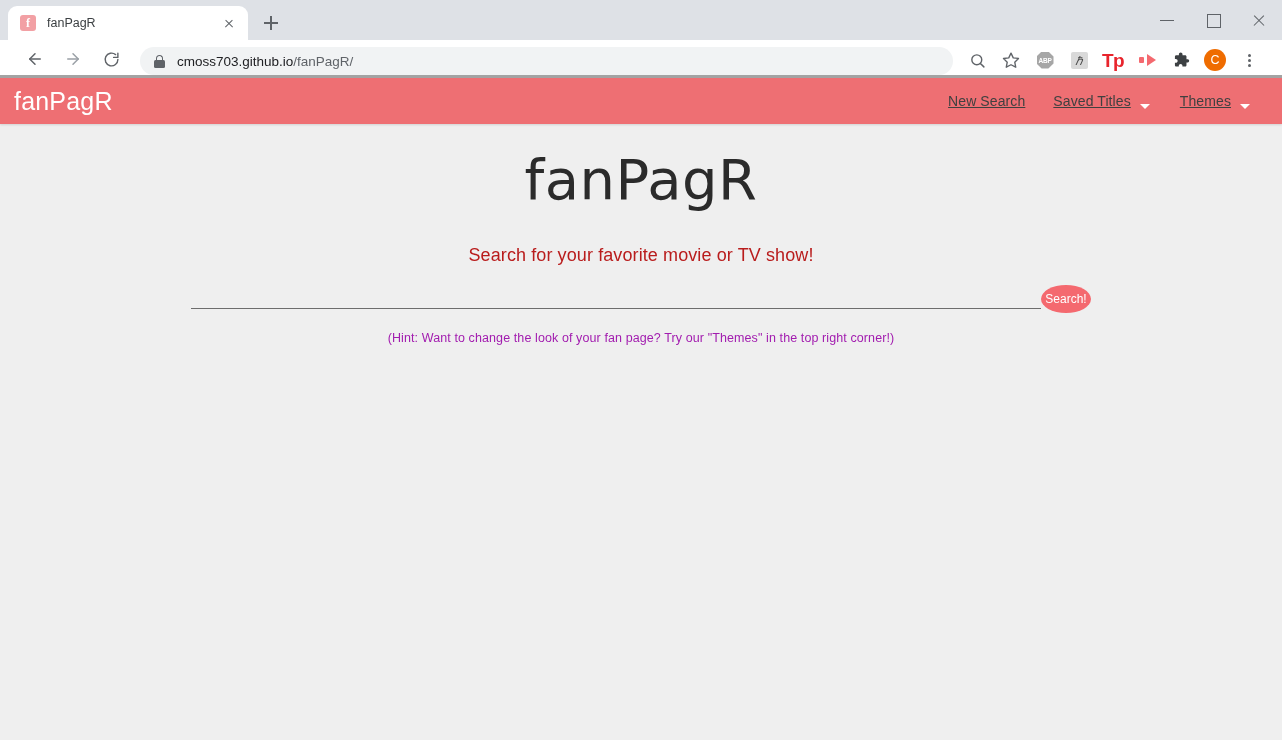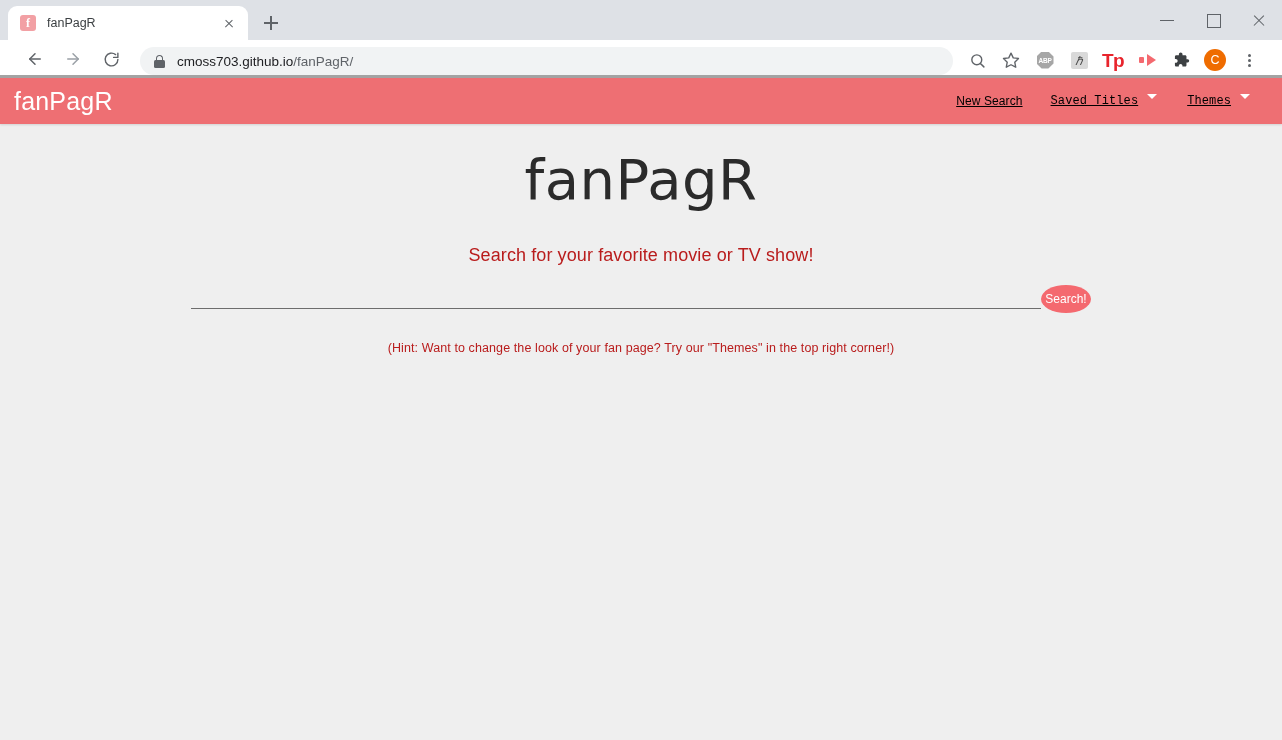--- a/index.html
+++ b/index.html
@@ -278,31 +278,30 @@
     font-weight: 400;
     letter-spacing: 0.2px;
     line-height: 1;
   }
 
   .site-nav-links {
     display: flex;
     align-items: center;
   }
   .nav-link {
-    color: #000000;
-    font-size: 12px;
+    color: #404040;
+    font-size: 14px;
     padding: 0 14px;
     white-space: nowrap;
     letter-spacing: 0.1px;
   }
   .nav-dropdown {
     display: flex;
-    align-items: flex-start;
+    align-items: flex-end;
     padding-right: 4px;
-    font-family: Liberation Mono, monospace;
   }
   .nav-dropdown .nav-link { padding-right: 9px; }
   .caret {
     width: 0; height: 0;
     border-left: 5px solid transparent;
     border-right: 5px solid transparent;
     border-top: 5px solid #ffffff;
     margin-right: 12px;
   }
 
@@ -361,23 +360,23 @@
     font-size: 12px;
     font-family: "Liberation Sans", sans-serif;
     cursor: pointer;
     display: flex;
     align-items: center;
     justify-content: center;
     line-height: 1;
   }
 
   .hint {
-    margin-top: 28px;
+    margin-top: 18px;
     font-size: 12.5px;
-    color: #b91c1c;
+    color: #a21caf;
     letter-spacing: 0.1px;
   }
 
   .site-footer {
     flex: 0 0 36px;
     background: #f4696f;
     display: flex;
     flex-direction: column;
     align-items: center;
     justify-content: center;

